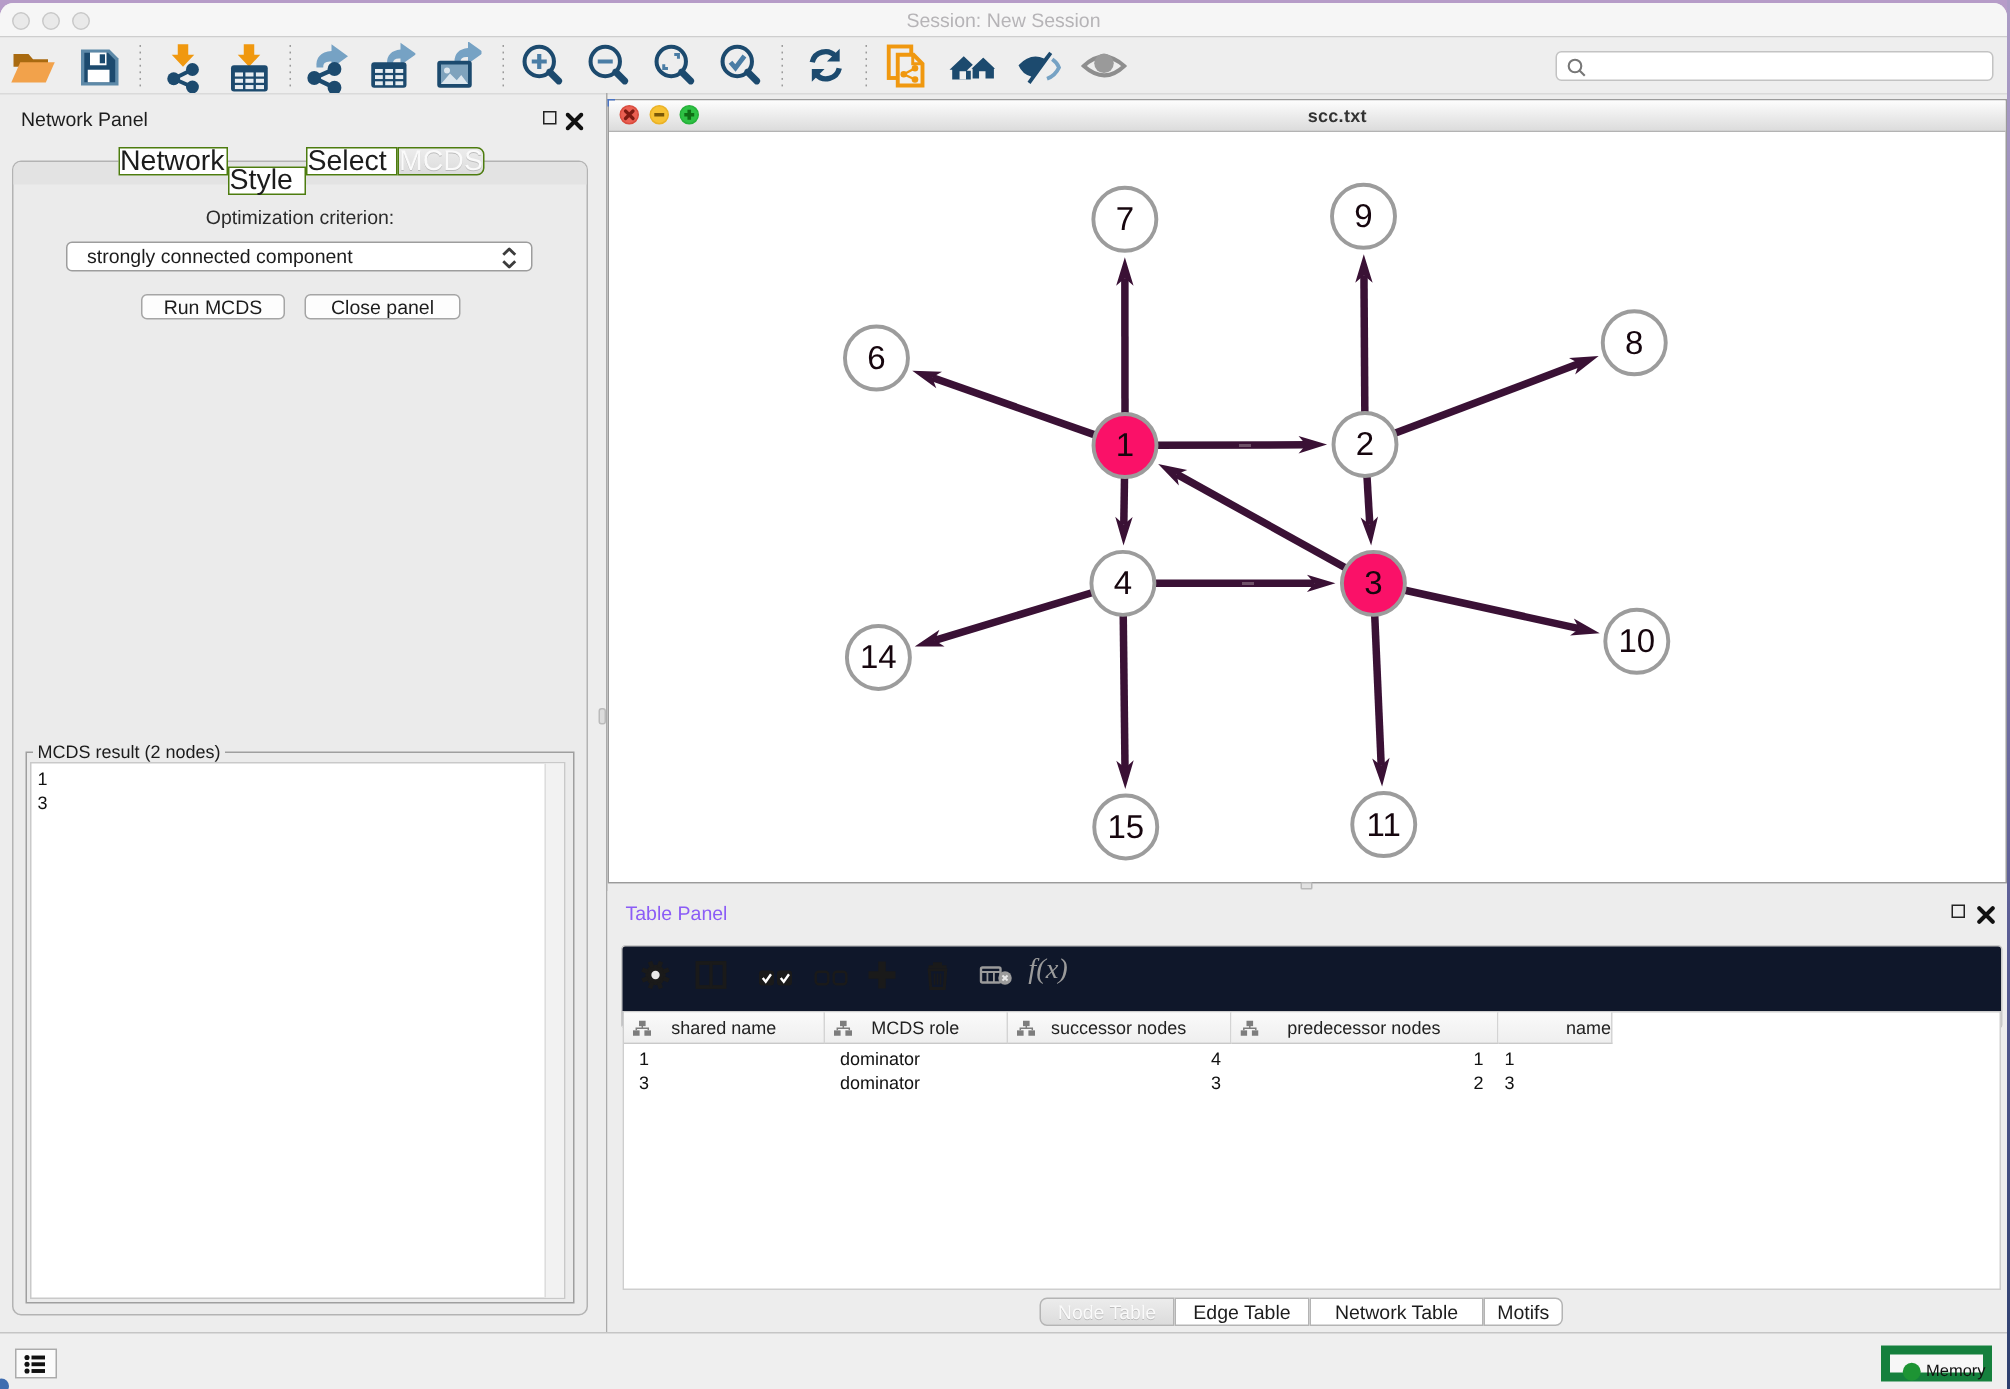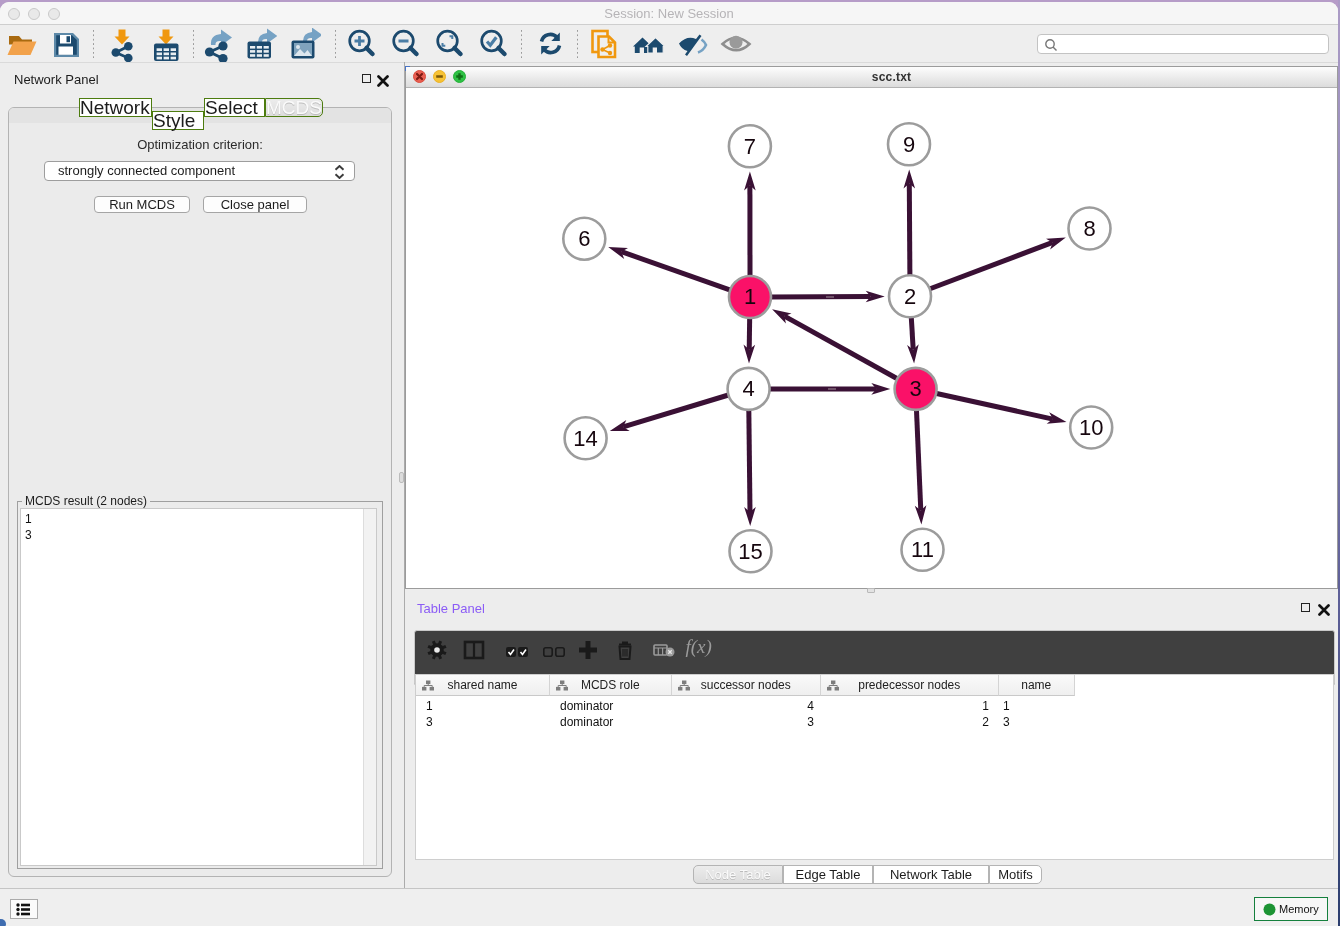--- a/index.html
+++ b/index.html
@@ -38,29 +38,29 @@
 
 #netwin { left:405px; top:64px; width:933px; height:523px; border:1px solid #9b9b9b; background:#fff; }
 #nettitle { left:0; top:0; width:931px; height:21px; background:linear-gradient(#fdfdfd,#e9e9e9 60%,#dcdcdc); border-bottom:1px solid #b3b3b3; }
 #netname { width:931px; top:3px; text-align:center; font-size:12px; font-weight:bold; color:#333; letter-spacing:0.2px;padding-left:40px; }
 .tfl { position:absolute; top:3px; width:13px; height:13px; border-radius:50%; }
 #bluecorner { left:405px; top:64px; width:5px; height:5px; border-left:1.5px solid #4a74c4; border-top:1.5px solid #4a74c4; z-index:5;}
 #hgrip { left:867px; top:586px; width:8px; height:5px; background:#e2e2e2; border:1px solid #b9b9b9; border-radius:1px; z-index:6; }
 
 #tp-area { left:405px; top:592px; width:933px; height:296px; background:#ededed; }
 #tp-title { left:12px; top:7px; font-size:13px; color:#8b5cf6; }
-#tp-toolbar { left:8.5px; top:36px; width:921px; height:56px; background:#404040; border:1px solid #c9c9c9; border-radius:3px; }
+#tp-toolbar { left:8.5px; top:36px; width:921px; height:56px; background:#0f172a; border:1px solid #c9c9c9; border-radius:3px; }
 #tp-table { left:10px; top:80px; width:919px; height:186px; background:#fff; border:1px solid #cecece; }
 .th { position:absolute; top:0; height:21px; background:linear-gradient(#fafafa,#efefef); border-right:1px solid #d4d4d4; border-bottom:1px solid #c9c9c9; font-size:12px; color:#222; text-align:center; line-height:21px; }
 .td { position:absolute; font-size:12px; color:#111; height:16px; line-height:16px; }
 .btab { position:absolute; top:271px; height:19px; background:#fff; border:1px solid #b4b4b4; font-size:13px; color:#1c1c1c; text-align:center; line-height:17px; }
 
 #statusbar { left:0; top:886px; width:1338px; height:38px; background:#efefef; border-top:1px solid #c5c5c5; }
 #listbtn { left:10px; top:897px; width:28px; height:20px; background:#fbfbfb; border:1px solid #ababab; }
-#membtn { left:1254px; top:895px; width:74px; height:24px; background:#f7f7f7; border:1px solid #15803d; font-size:11px; color:#111; }
+#membtn { left:1254px; top:895px; width:74px; height:24px; background:#f7f7f7; border:6px solid #15803d; font-size:11px; color:#111; }
 text.nlabel { font-family:"Liberation Sans",sans-serif; font-size:22px; fill:#16060e; text-anchor:middle; }
 </style>
 </head>
 <body>
 <div class="abs" id="desktop-top"></div>
 <div class="abs" id="appwin">
   <div class="abs" id="titlebar">
     <div class="tl-circle" style="left:8px;"></div>
     <div class="tl-circle" style="left:28px;"></div>
     <div class="tl-circle" style="left:48px;"></div>
@@ -391,21 +391,21 @@
             <path d="M6.2 4 v1.5 M2.2 6.9 v-1.4 h8 v1.4" stroke="#7d7d7d" fill="none"></path>
           </svg>successor nodes</div>
       <div class="th" style="left:405px; width:177.5px;"><svg style="position:absolute;left:6px;top:5px;" width="12" height="11" viewBox="0 0 12 11">
             <g fill="#7d7d7d">
               <rect x="4" y="0.5" width="4.4" height="3.6"></rect>
               <rect x="0" y="6.9" width="4.4" height="3.6"></rect>
               <rect x="7.6" y="6.9" width="4.4" height="3.6"></rect>
             </g>
             <path d="M6.2 4 v1.5 M2.2 6.9 v-1.4 h8 v1.4" stroke="#7d7d7d" fill="none"></path>
           </svg>predecessor nodes</div>
-      <div class="th" style="left:582.5px; width:76.5px;">name</div>
+      <div class="th" style="left:582.5px; width:76.5px;text-align:right;">name</div>
       <div class="td" style="left:10px; top:23px;">1</div>
       <div class="td" style="left:144px; top:23px;">dominator</div>
       <div class="td" style="left:255px; width:143px; top:23px; text-align:right;">4</div>
       <div class="td" style="left:405px; width:168px; top:23px; text-align:right;">1</div>
       <div class="td" style="left:587px; top:23px;">1</div>
       <div class="td" style="left:10px; top:39px;">3</div>
       <div class="td" style="left:144px; top:39px;">dominator</div>
       <div class="td" style="left:255px; width:143px; top:39px; text-align:right;">3</div>
       <div class="td" style="left:405px; width:168px; top:39px; text-align:right;">2</div>
       <div class="td" style="left:587px; top:39px;">3</div>

